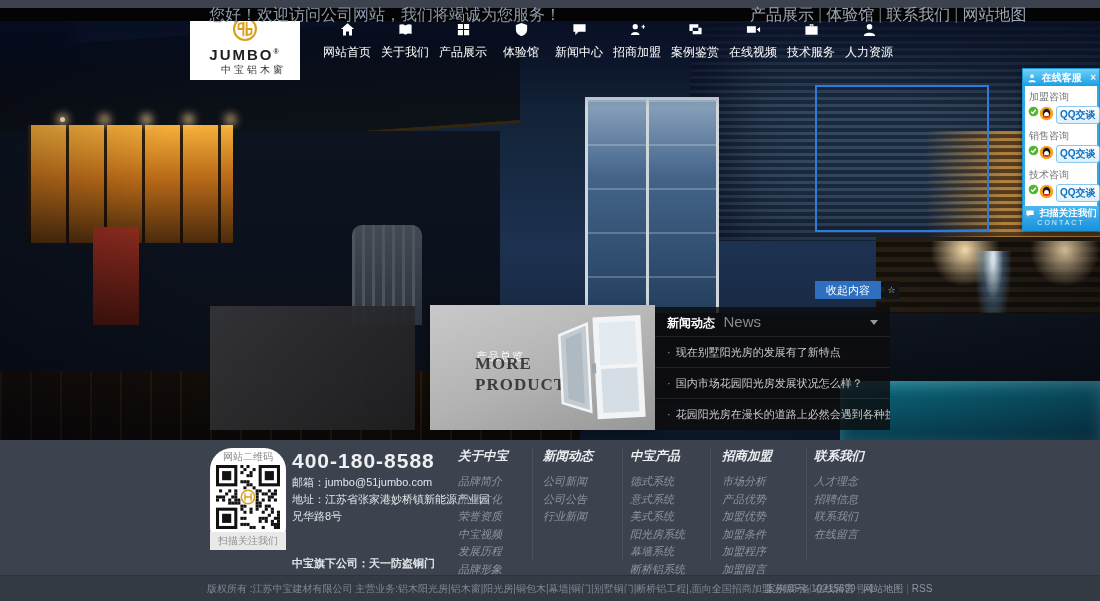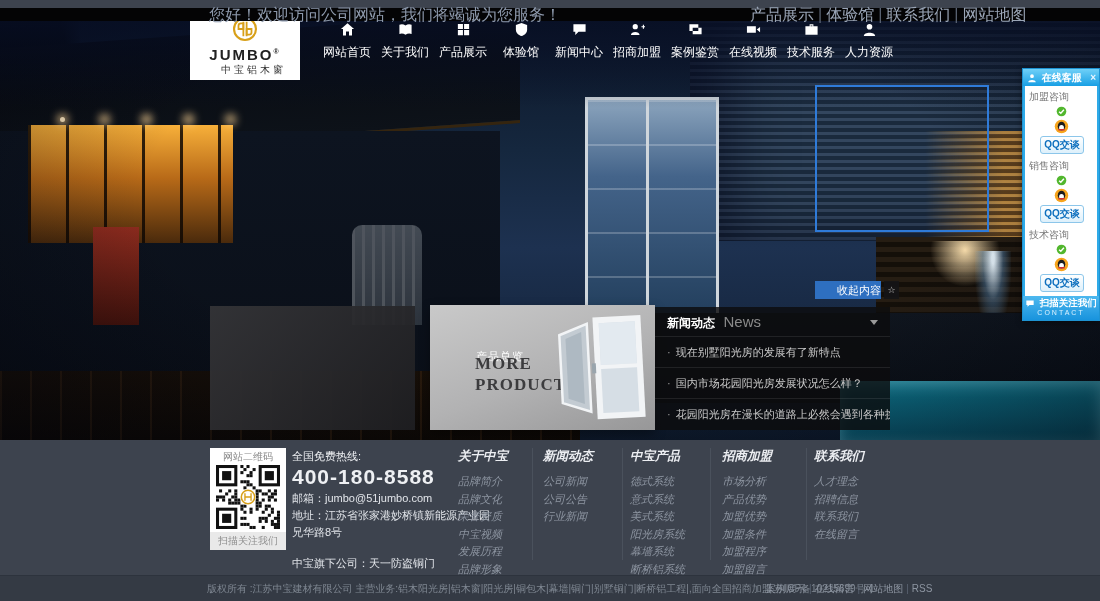--- a/index.html
+++ b/index.html
@@ -91,53 +91,53 @@
   .news-title-cn{font-size:12px;font-weight:bold;color:#fff;}
   .news-title-en{font-size:15px;color:#8a8a8a;margin-left:4px;}
   .news-caret{position:absolute;right:12px;top:13px;width:0;height:0;
       border-left:4px solid transparent;border-right:4px solid transparent;border-top:5px solid #9a9a9a;cursor:pointer;}
   .news-item{height:30px;line-height:30px;padding:0 12px;font-size:11px;white-space:nowrap;overflow:hidden;
       border-top:1px solid rgba(255,255,255,.09);cursor:pointer;}
   .news-item::before{content:"·";margin-right:5px;color:#9a9a9a;}
 
   
   .collapse-btn{position:absolute;left:815px;top:281px;width:66px;height:18px;z-index:12;background:#2e6fc0;
-      color:#fff;font-size:11px;line-height:18px;text-align:right;cursor:pointer;}
+      color:#fff;font-size:11px;line-height:18px;text-align:center;cursor:pointer;}
   .collapse-aux{position:absolute;left:884px;top:281px;width:15px;height:18px;z-index:12;background:rgba(20,20,24,.85);
       color:#d8d8d8;font-size:9px;line-height:18px;text-align:center;cursor:pointer;}
 
   
   .qq{position:absolute;left:1022px;top:68px;width:76px;z-index:45;border:1px solid #1e93d2;background:#fff;
       box-shadow:0 2px 6px rgba(0,0,0,.4);font-size:10px;}
   .qq-head{height:17px;background:linear-gradient(180deg,#6fd0f8,#189fe4);color:#fff;line-height:17px;
       padding:0 4px;position:relative;font-weight:bold;}
   .qq-head svg{vertical-align:-2px;margin-right:2px;}
   .qq-close{position:absolute;right:3px;top:0;cursor:pointer;font-weight:bold;color:#eaf6ff;}
   .qq-body{padding:2px 3px 1px 3px;border-left:2px solid #2eaae8;border-right:2px solid #2eaae8;}
   .qq-label{color:#777;padding:2px 1px 1px 1px;}
-  .qq-row{display:flex;align-items:center;margin:1px 0 3px 0;flex-direction:column;}
+  .qq-row{display:flex;margin:1px 0 3px 0;}
   .qq-row svg{flex:0 0 auto;}
   .qq-btn{margin-left:2px;border:1px solid #8cc6ea;border-radius:3px;padding:1px 3px;cursor:pointer;
       background:linear-gradient(180deg,#ffffff,#ddf0fb);color:#0d6fbe;font-weight:bold;white-space:nowrap;}
   .qq-foot{height:24px;background:linear-gradient(180deg,#4db8ef,#1893dd);color:#fff;text-align:center;cursor:pointer;}
   .qq-foot-cn{font-size:9.5px;font-weight:bold;line-height:13px;}
   .qq-foot-cn svg{vertical-align:-2px;margin-right:2px;}
   .qq-foot-en{font-size:7px;letter-spacing:2px;line-height:8px;color:#d9f1ff;}
 
   
   .footer{position:absolute;top:440px;left:0;width:1100px;height:135px;background:#3d434e;z-index:20;}
-  .qrbox{position:absolute;left:210px;top:8px;width:76px;background:#fff;text-align:center;}
+  .qrbox{position:absolute;left:210px;top:8px;width:76px;background:#fff;text-align:center;border-radius:22px;}
   .qr-top{font-size:10px;color:#8a8a8a;line-height:17px;}
   .qr-svg{display:block;margin:0 auto;}
   .qr-bottom{font-size:10px;color:#909090;line-height:18px;background:#e9e9e9;margin-top:3px;}
   .contact{position:absolute;left:292px;top:8px;width:205px;color:#eef0f3;}
   .hotline-label{font-size:11px;line-height:16px;}
   .hotline-number{font-size:21px;font-weight:bold;letter-spacing:1px;line-height:26px;}
   .contact-line{font-size:11px;line-height:17px;color:#e2e5ea;}
-  .subsidiary{font-size:11px;line-height:16px;margin-top:14px;color:#e2e5ea;}
+  .subsidiary{font-size:11px;line-height:16px;margin-top:30px;color:#e2e5ea;font-weight:bold;}
   .fcols{position:absolute;left:0;top:0;width:1100px;height:135px;font-style:italic;}
   .fcol{position:absolute;top:8px;}
   .fcol-title{font-size:12.5px;font-weight:bold;color:#ecEEf2;color:#eceef2;margin-bottom:8px;}
   .fcol-link{font-size:11px;color:#8d95a1;line-height:17.5px;cursor:pointer;}
   .fdiv{position:absolute;top:8px;width:1px;height:112px;background:#4a515c;}
 
   
   .bottombar{position:absolute;top:575px;left:0;width:1100px;height:26px;background:#343a44;
       border-top:1px solid #2d333d;z-index:20;font-size:10px;color:#7f8792;line-height:25px;}
   .copyright{position:absolute;left:207px;white-space:nowrap;}
@@ -462,21 +462,20 @@
           <rect x="0" y="14" width="7" height="7" fill="#111"></rect>
           <rect x="1" y="15" width="5" height="5" fill="#fff"></rect>
           <rect x="2" y="16" width="3" height="3" fill="#111"></rect>
           <circle cx="10.5" cy="10.5" r="2.6" fill="#fff"></circle>
           <circle cx="10.5" cy="10.5" r="2.2" fill="none" stroke="#d8a019" stroke-width="0.5"></circle>
           <path d="M9.5 9.3v2.4M11.5 9.3v2.4M9.5 10.5h2" stroke="#d8a019" stroke-width="0.45" fill="none"></path>
         </svg>
       <div class="qr-bottom">扫描关注我们</div>
     </div>
     <div class="contact">
-      <div class="hotline-label">全国免费热线:</div>
       <div class="hotline-number">400-180-8588</div>
       <div class="contact-line">邮箱：jumbo@51jumbo.com</div>
       <div class="contact-line">地址：江苏省张家港妙桥镇新能源产业园兄华路8号</div>
       <div class="subsidiary">中宝旗下公司：天一防盗铜门</div>
     </div>
     <div class="fcols" id="footerCols">
         <div class="fdiv" style="left:532px"></div>
         <div class="fdiv" style="left:622px"></div>
         <div class="fdiv" style="left:710px"></div>
         <div class="fdiv" style="left:806px"></div>

